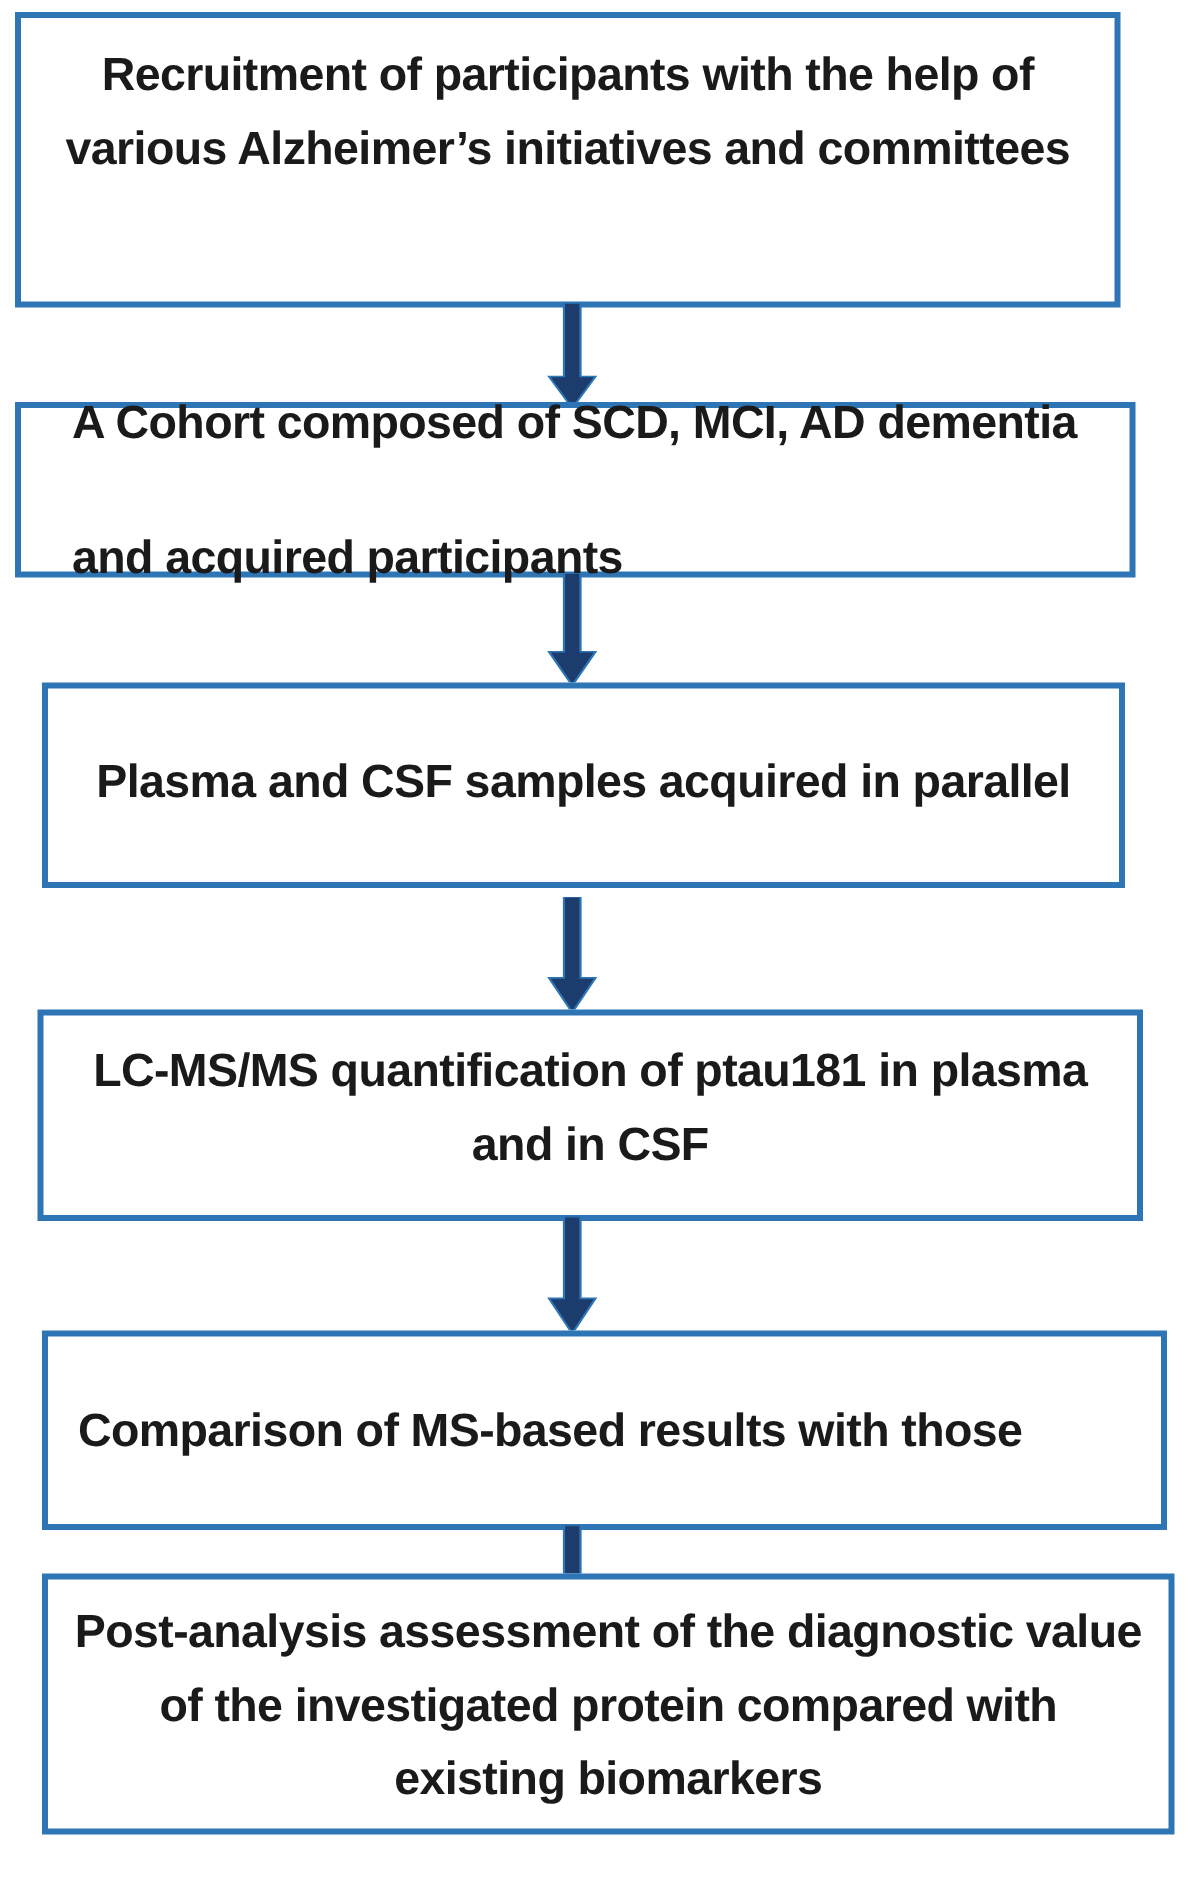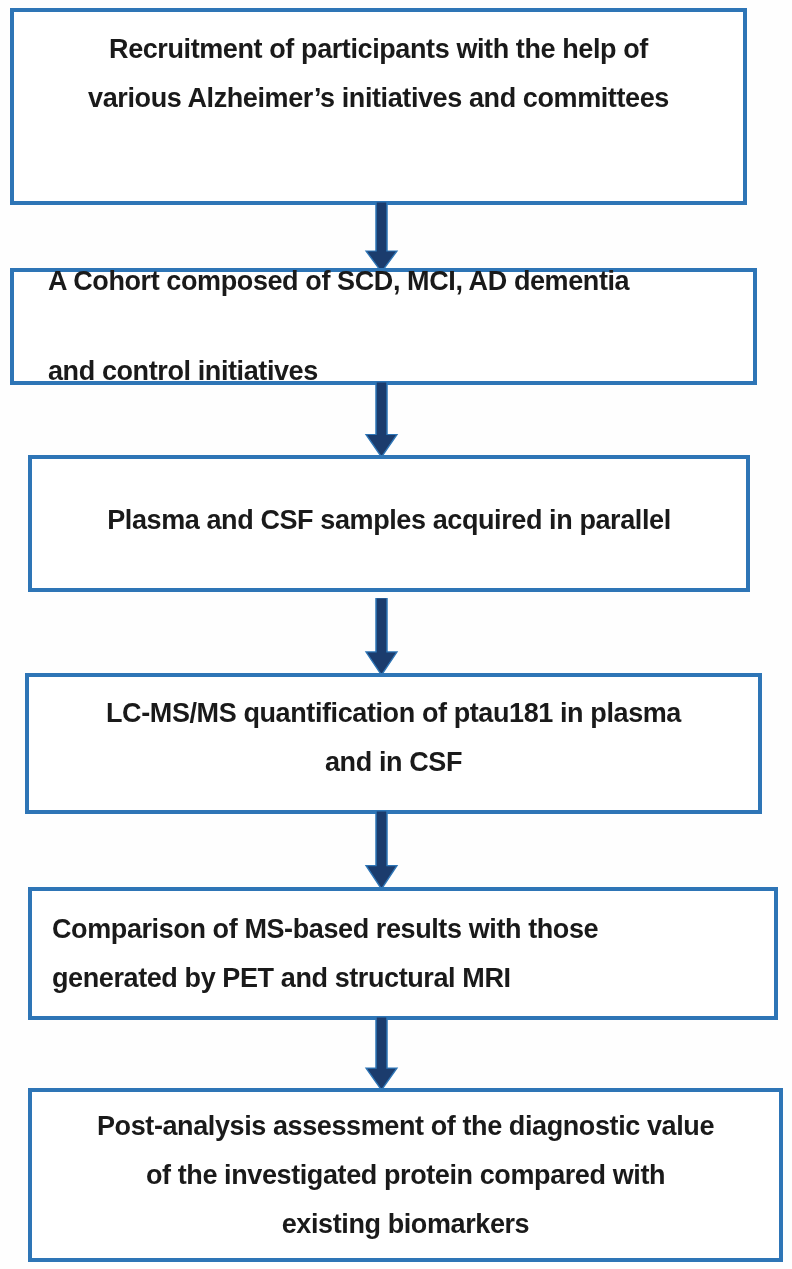--- a/index.html
+++ b/index.html
@@ -17,40 +17,40 @@
   }
   .flow-box {
     position: absolute;
     box-sizing: border-box;
     background: #ffffff;
     border: 4px solid #2E75B6;
     display: flex;
     flex-direction: column;
     color: #1a1a1a;
     font-weight: 700;
-    font-size: 27px;
+    font-size: 31px;
     line-height: 49px;
     letter-spacing: -0.4px;
   }
   .flow-box .line {
     white-space: nowrap;
     display: block;
   }
   .align-center { align-items: center; text-align: center; }
   .align-left   { align-items: flex-start; text-align: left; }
   .v-top    { justify-content: flex-start; }
   .v-center { justify-content: center; }
 
   
   #box-1 { left: 10px;  top: 8px;    width: 737px; height: 197px; padding-top: 13px; }
   #box-2 { left: 10px;  top: 268px;  width: 747px; height: 117px; padding-left: 34px; gap: 41px; }
   #box-3 { left: 28px;  top: 455px;  width: 722px; height: 137px; padding-bottom: 7px; }
   #box-4 { left: 25px;  top: 673px;  width: 737px; height: 141px; padding-bottom: 12px; align-items: center; }
   #box-5 { left: 28px;  top: 887px;  width: 750px; height: 133px; padding-left: 20px; }
-  #box-6 { left: 28px;  top: 1088px; width: 755px; height: 174px; }
+  #box-6 { left: 28px;  top: 1049px; width: 755px; height: 174px; }
 
   .arrow {
     position: absolute;
     left: 364px;
     width: 35px;
   }
   #arrow-1 { top: 202px;  height: 70px; }
   #arrow-2 { top: 382px;  height: 75px; }
   #arrow-3 { top: 598px;  height: 77px; }
   #arrow-4 { top: 811px;  height: 78px; }
@@ -68,21 +68,21 @@
   </div>
 
   <div class="arrow" id="arrow-1">
     <svg viewBox="0 0 35 100" preserveAspectRatio="none">
       <polygon points="12,0 23,0 23,70 33,70 17.5,100 2,70 12,70" fill="#1B3C6D" stroke="#2E75B6" stroke-width="1.5"></polygon>
     </svg>
   </div>
 
   <div class="flow-box align-left v-center" id="box-2">
     <span class="line">A Cohort composed of SCD, MCI, AD dementia</span>
-    <span class="line">and control initiatives</span>
+    <span class="line">and acquired participants</span>
   </div>
 
   <div class="arrow" id="arrow-2">
     <svg viewBox="0 0 35 100" preserveAspectRatio="none">
       <polygon points="12,0 23,0 23,70 33,70 17.5,100 2,70 12,70" fill="#1B3C6D" stroke="#2E75B6" stroke-width="1.5"></polygon>
     </svg>
   </div>
 
   <div class="flow-box align-center v-center" id="box-3">
     <span class="line">Plasma and CSF samples acquired in parallel</span>
@@ -100,21 +100,20 @@
   </div>
 
   <div class="arrow" id="arrow-4">
     <svg viewBox="0 0 35 100" preserveAspectRatio="none">
       <polygon points="12,0 23,0 23,70 33,70 17.5,100 2,70 12,70" fill="#1B3C6D" stroke="#2E75B6" stroke-width="1.5"></polygon>
     </svg>
   </div>
 
   <div class="flow-box align-left v-center" id="box-5">
     <span class="line">Comparison of MS-based results with those</span>
-    <span class="line">generated by PET and structural MRI</span>
   </div>
 
   <div class="arrow" id="arrow-5">
     <svg viewBox="0 0 35 100" preserveAspectRatio="none">
       <polygon points="12,0 23,0 23,70 33,70 17.5,100 2,70 12,70" fill="#1B3C6D" stroke="#2E75B6" stroke-width="1.5"></polygon>
     </svg>
   </div>
 
   <div class="flow-box align-center v-center" id="box-6">
     <span class="line">Post-analysis assessment of the diagnostic value</span>

